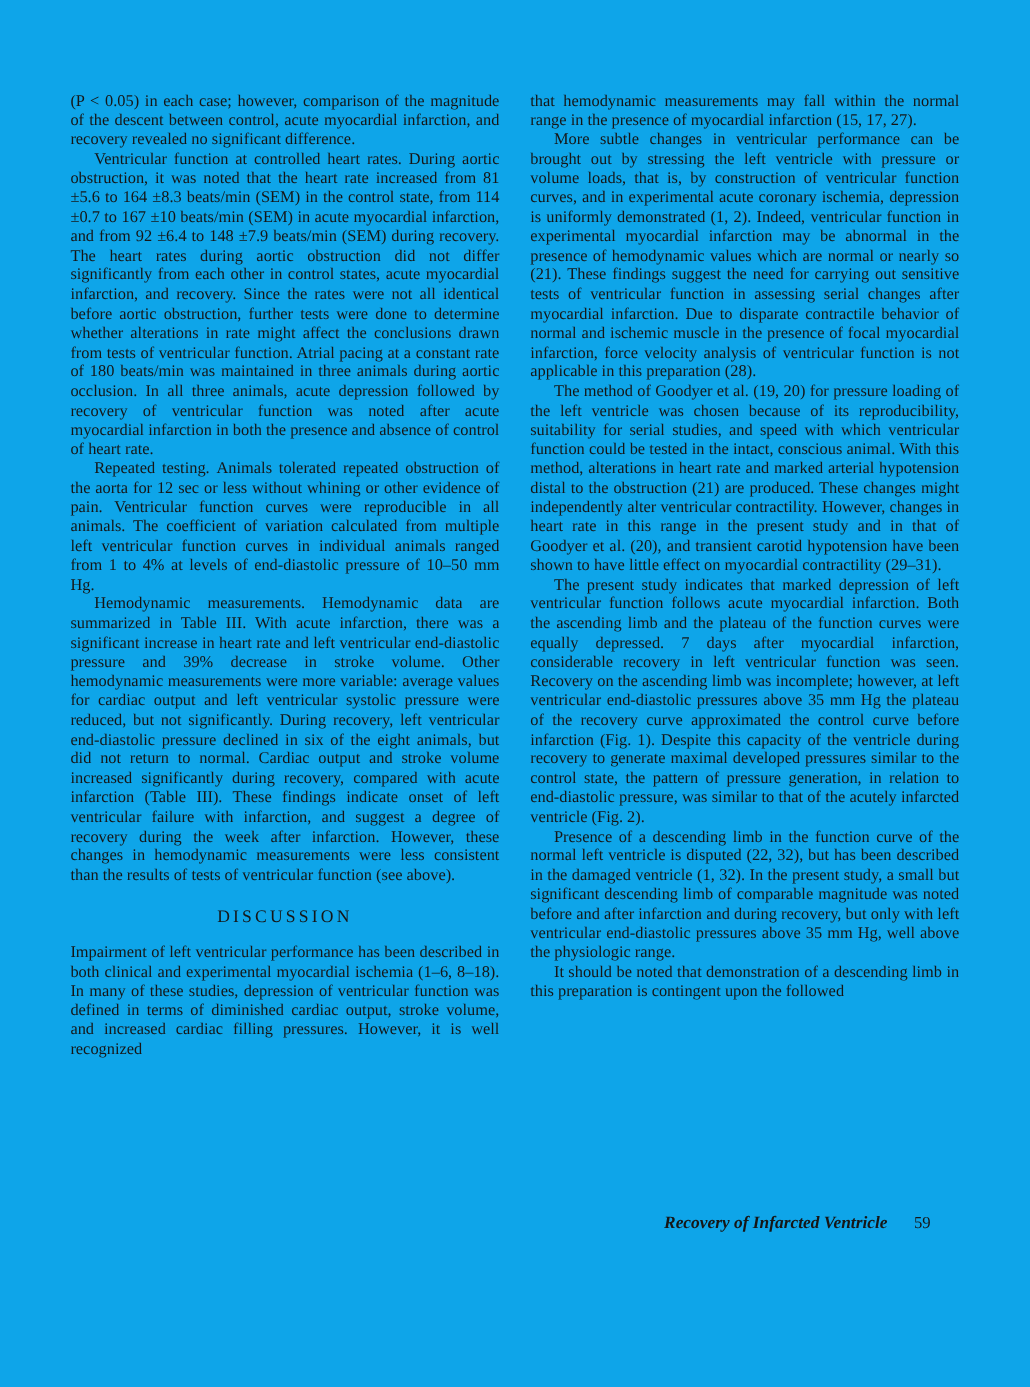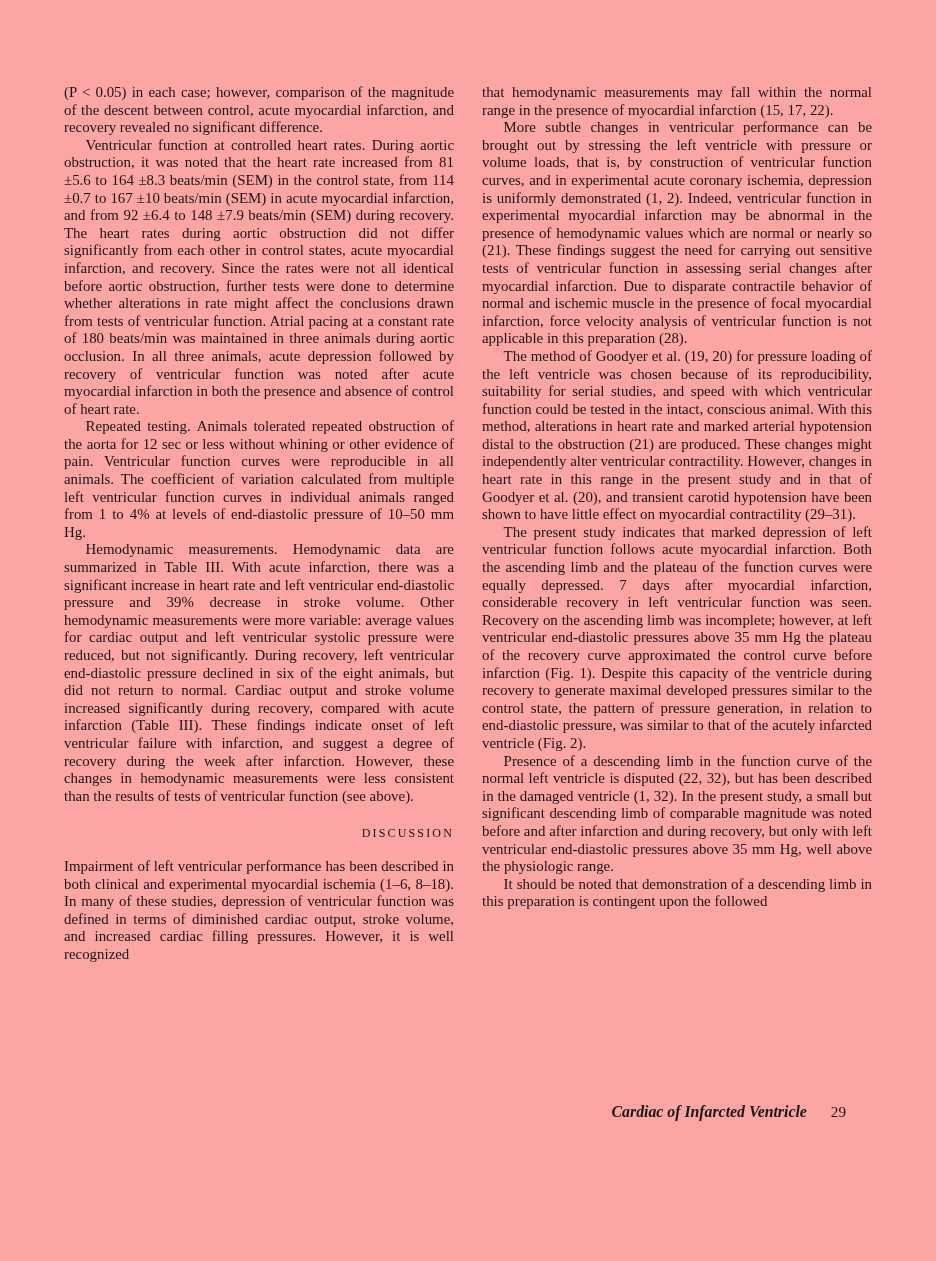--- a/index.html
+++ b/index.html
@@ -4,21 +4,21 @@
 <style>
   html, body {
     margin: 0;
     padding: 0;
     background: #f7f5f0;
   }
   .page {
     position: relative;
     width: 936px;
     height: 1261px;
-    background: #fca5a5;
+    background: #0ea5e9;
     color: #161616;
     font-family: "Liberation Serif", "DejaVu Serif", serif;
     overflow: hidden;
     box-sizing: border-box;
     padding-left: 24px;
   }
   .content {
     position: absolute;
     top: 84px;
     left: 64px;
@@ -42,24 +42,24 @@
   }
   .para.no-indent {
     text-indent: 0;
   }
   .lead {
   }
   .lead::after {
     content: "\00a0";
   }
   .heading {
-    font-size: 12px;
+    font-size: 16px;
     font-weight: normal;
     letter-spacing: 0.18em;
-    text-align: right;
+    text-align: center;
     margin: 20px 0 15px 0;
   }
   .footer {
     position: absolute;
     top: 1103px;
     left: 64px;
     width: 782px;
     text-align: right;
     white-space: nowrap;
   }
@@ -83,27 +83,27 @@
       <div class="col">
         <p class="para no-indent"><span>(P &lt; 0.05) in each case; however, comparison of the magnitude of the descent between control, acute myocardial infarction, and recovery revealed no significant difference.</span></p>
         <p class="para"><span class="lead">Ventricular function at controlled heart rates.</span><span>During aortic obstruction, it was noted that the heart rate increased from 81 ±5.6 to 164 ±8.3 beats/min (SEM) in the control state, from 114 ±0.7 to 167 ±10 beats/min (SEM) in acute myocardial infarction, and from 92 ±6.4 to 148 ±7.9 beats/min (SEM) during recovery. The heart rates during aortic obstruction did not differ significantly from each other in control states, acute myocardial infarction, and recovery. Since the rates were not all identical before aortic obstruction, further tests were done to determine whether alterations in rate might affect the conclusions drawn from tests of ventricular function. Atrial pacing at a constant rate of 180 beats/min was maintained in three animals during aortic occlusion. In all three animals, acute depression followed by recovery of ventricular function was noted after acute myocardial infarction in both the presence and absence of control of heart rate.</span></p>
         <p class="para"><span class="lead">Repeated testing.</span><span>Animals tolerated repeated obstruction of the aorta for 12 sec or less without whining or other evidence of pain. Ventricular function curves were reproducible in all animals. The coefficient of variation calculated from multiple left ventricular function curves in individual animals ranged from 1 to 4% at levels of end-diastolic pressure of 10–50 mm Hg.</span></p>
         <p class="para"><span class="lead">Hemodynamic measurements.</span><span>Hemodynamic data are summarized in Table III. With acute infarction, there was a significant increase in heart rate and left ventricular end-diastolic pressure and 39% decrease in stroke volume. Other hemodynamic measurements were more variable: average values for cardiac output and left ventricular systolic pressure were reduced, but not significantly. During recovery, left ventricular end-diastolic pressure declined in six of the eight animals, but did not return to normal. Cardiac output and stroke volume increased significantly during recovery, compared with acute infarction (Table III). These findings indicate onset of left ventricular failure with infarction, and suggest a degree of recovery during the week after infarction. However, these changes in hemodynamic measurements were less consistent than the results of tests of ventricular function (see above).</span></p>
         <h2 class="heading">DISCUSSION</h2>
         <p class="para no-indent"><span>Impairment of left ventricular performance has been described in both clinical and experimental myocardial ischemia (1–6, 8–18). In many of these studies, depression of ventricular function was defined in terms of diminished cardiac output, stroke volume, and increased cardiac filling pressures. However, it is well recognized</span></p>
       </div>
 
       <div class="col">
-        <p class="para no-indent"><span>that hemodynamic measurements may fall within the normal range in the presence of myocardial infarction (15, 17, 22).</span></p>
+        <p class="para no-indent"><span>that hemodynamic measurements may fall within the normal range in the presence of myocardial infarction (15, 17, 27).</span></p>
         <p class="para"><span>More subtle changes in ventricular performance can be brought out by stressing the left ventricle with pressure or volume loads, that is, by construction of ventricular function curves, and in experimental acute coronary ischemia, depression is uniformly demonstrated (1, 2). Indeed, ventricular function in experimental myocardial infarction may be abnormal in the presence of hemodynamic values which are normal or nearly so (21). These findings suggest the need for carrying out sensitive tests of ventricular function in assessing serial changes after myocardial infarction. Due to disparate contractile behavior of normal and ischemic muscle in the presence of focal myocardial infarction, force velocity analysis of ventricular function is not applicable in this preparation (28).</span></p>
         <p class="para"><span>The method of Goodyer et al. (19, 20) for pressure loading of the left ventricle was chosen because of its reproducibility, suitability for serial studies, and speed with which ventricular function could be tested in the intact, conscious animal. With this method, alterations in heart rate and marked arterial hypotension distal to the obstruction (21) are produced. These changes might independently alter ventricular contractility. However, changes in heart rate in this range in the present study and in that of Goodyer et al. (20), and transient carotid hypotension have been shown to have little effect on myocardial contractility (29–31).</span></p>
         <p class="para"><span>The present study indicates that marked depression of left ventricular function follows acute myocardial infarction. Both the ascending limb and the plateau of the function curves were equally depressed. 7 days after myocardial infarction, considerable recovery in left ventricular function was seen. Recovery on the ascending limb was incomplete; however, at left ventricular end-diastolic pressures above 35 mm Hg the plateau of the recovery curve approximated the control curve before infarction (Fig. 1). Despite this capacity of the ventricle during recovery to generate maximal developed pressures similar to the control state, the pattern of pressure generation, in relation to end-diastolic pressure, was similar to that of the acutely infarcted ventricle (Fig. 2).</span></p>
         <p class="para"><span>Presence of a descending limb in the function curve of the normal left ventricle is disputed (22, 32), but has been described in the damaged ventricle (1, 32). In the present study, a small but significant descending limb of comparable magnitude was noted before and after infarction and during recovery, but only with left ventricular end-diastolic pressures above 35 mm Hg, well above the physiologic range.</span></p>
         <p class="para"><span>It should be noted that demonstration of a descending limb in this preparation is contingent upon the followed</span></p>
       </div>
 
     </div>
   </div>
 
   <div class="footer">
-    <span class="running-title">Cardiac of Infarcted Ventricle</span><span class="page-number">29</span>
+    <span class="running-title">Recovery of Infarcted Ventricle</span><span class="page-number">59</span>
   </div>
 </div>
 
 </body></html>

